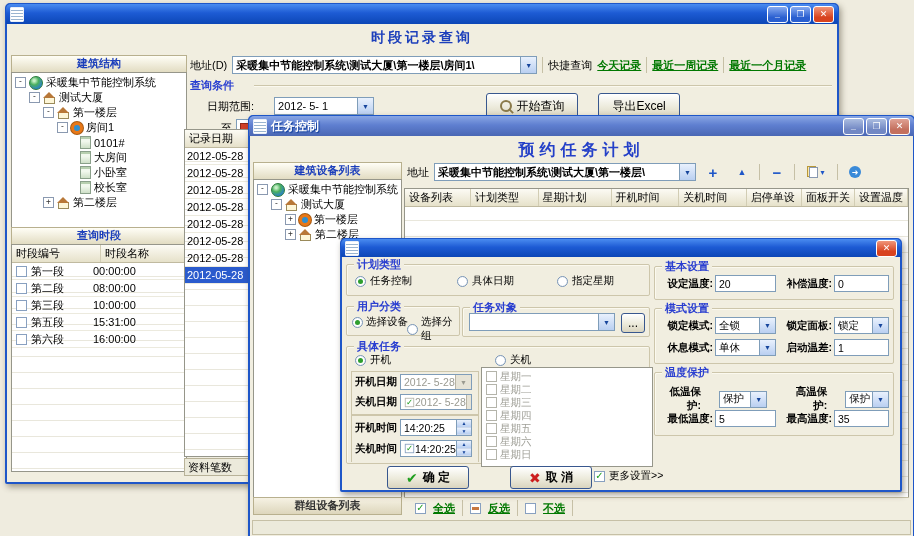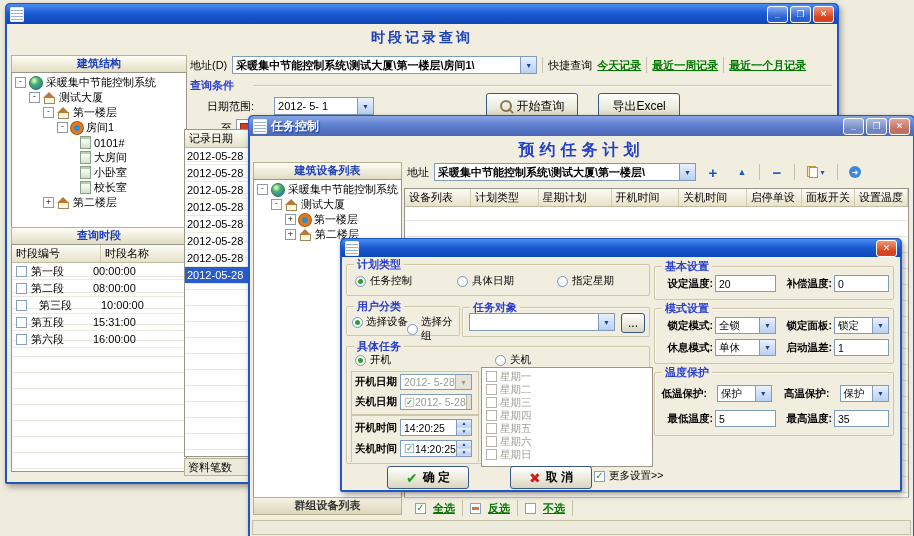--- a/index.html
+++ b/index.html
@@ -171,21 +171,21 @@
             <span style="width:62px;">第一段</span>
             <span>00:00:00</span>
           </div>
         <div class="trow">
             <span class="cb" style="margin:0 4px;"></span>
             <span style="width:62px;">第二段</span>
             <span>08:00:00</span>
           </div>
         <div class="trow">
             <span class="cb" style="margin:0 4px;"></span>
-            <span style="width:62px;margin-left:8px;">第三段</span>
+            <span style="width:62px;">第三段</span>
             <span>10:00:00</span>
           </div>
         <div class="trow">
             <span class="cb" style="margin:0 4px;"></span>
             <span style="width:62px;">第五段</span>
             <span>15:31:00</span>
           </div>
         <div class="trow">
             <span class="cb" style="margin:0 4px;"></span>
             <span style="width:62px;">第六段</span>
@@ -546,21 +546,21 @@
             </div>
           <span class="small" style="width:55px;text-align:right;font-weight:bold;">启动温差:</span>
           <div class="tinput small" style="width:56px;height:17px;">
               <span>1</span>
             </div>
         </div>
       </div>
 
       <div class="grp" style="left:312px;top:115px;width:238px;height:62px;">
         <span class="grp-label">温度保护</span>
-        <div class="row" style="left:4px;top:12px;right:4px;gap:10px;">
+        <div class="row" style="left:4px;top:12px;right:4px;gap:18px;">
           <span class="small" style="width:55px;text-align:right;font-weight:bold;">低温保护:</span>
           <div class="combo small" style="width:62px;height:17px;">
               <span>保护</span>
               <span class="arr">▼</span>
             </div>
           <span class="small" style="width:55px;text-align:right;font-weight:bold;">高温保护:</span>
           <div class="combo small" style="width:56px;height:17px;">
               <span>保护</span>
               <span class="arr">▼</span>
             </div>

